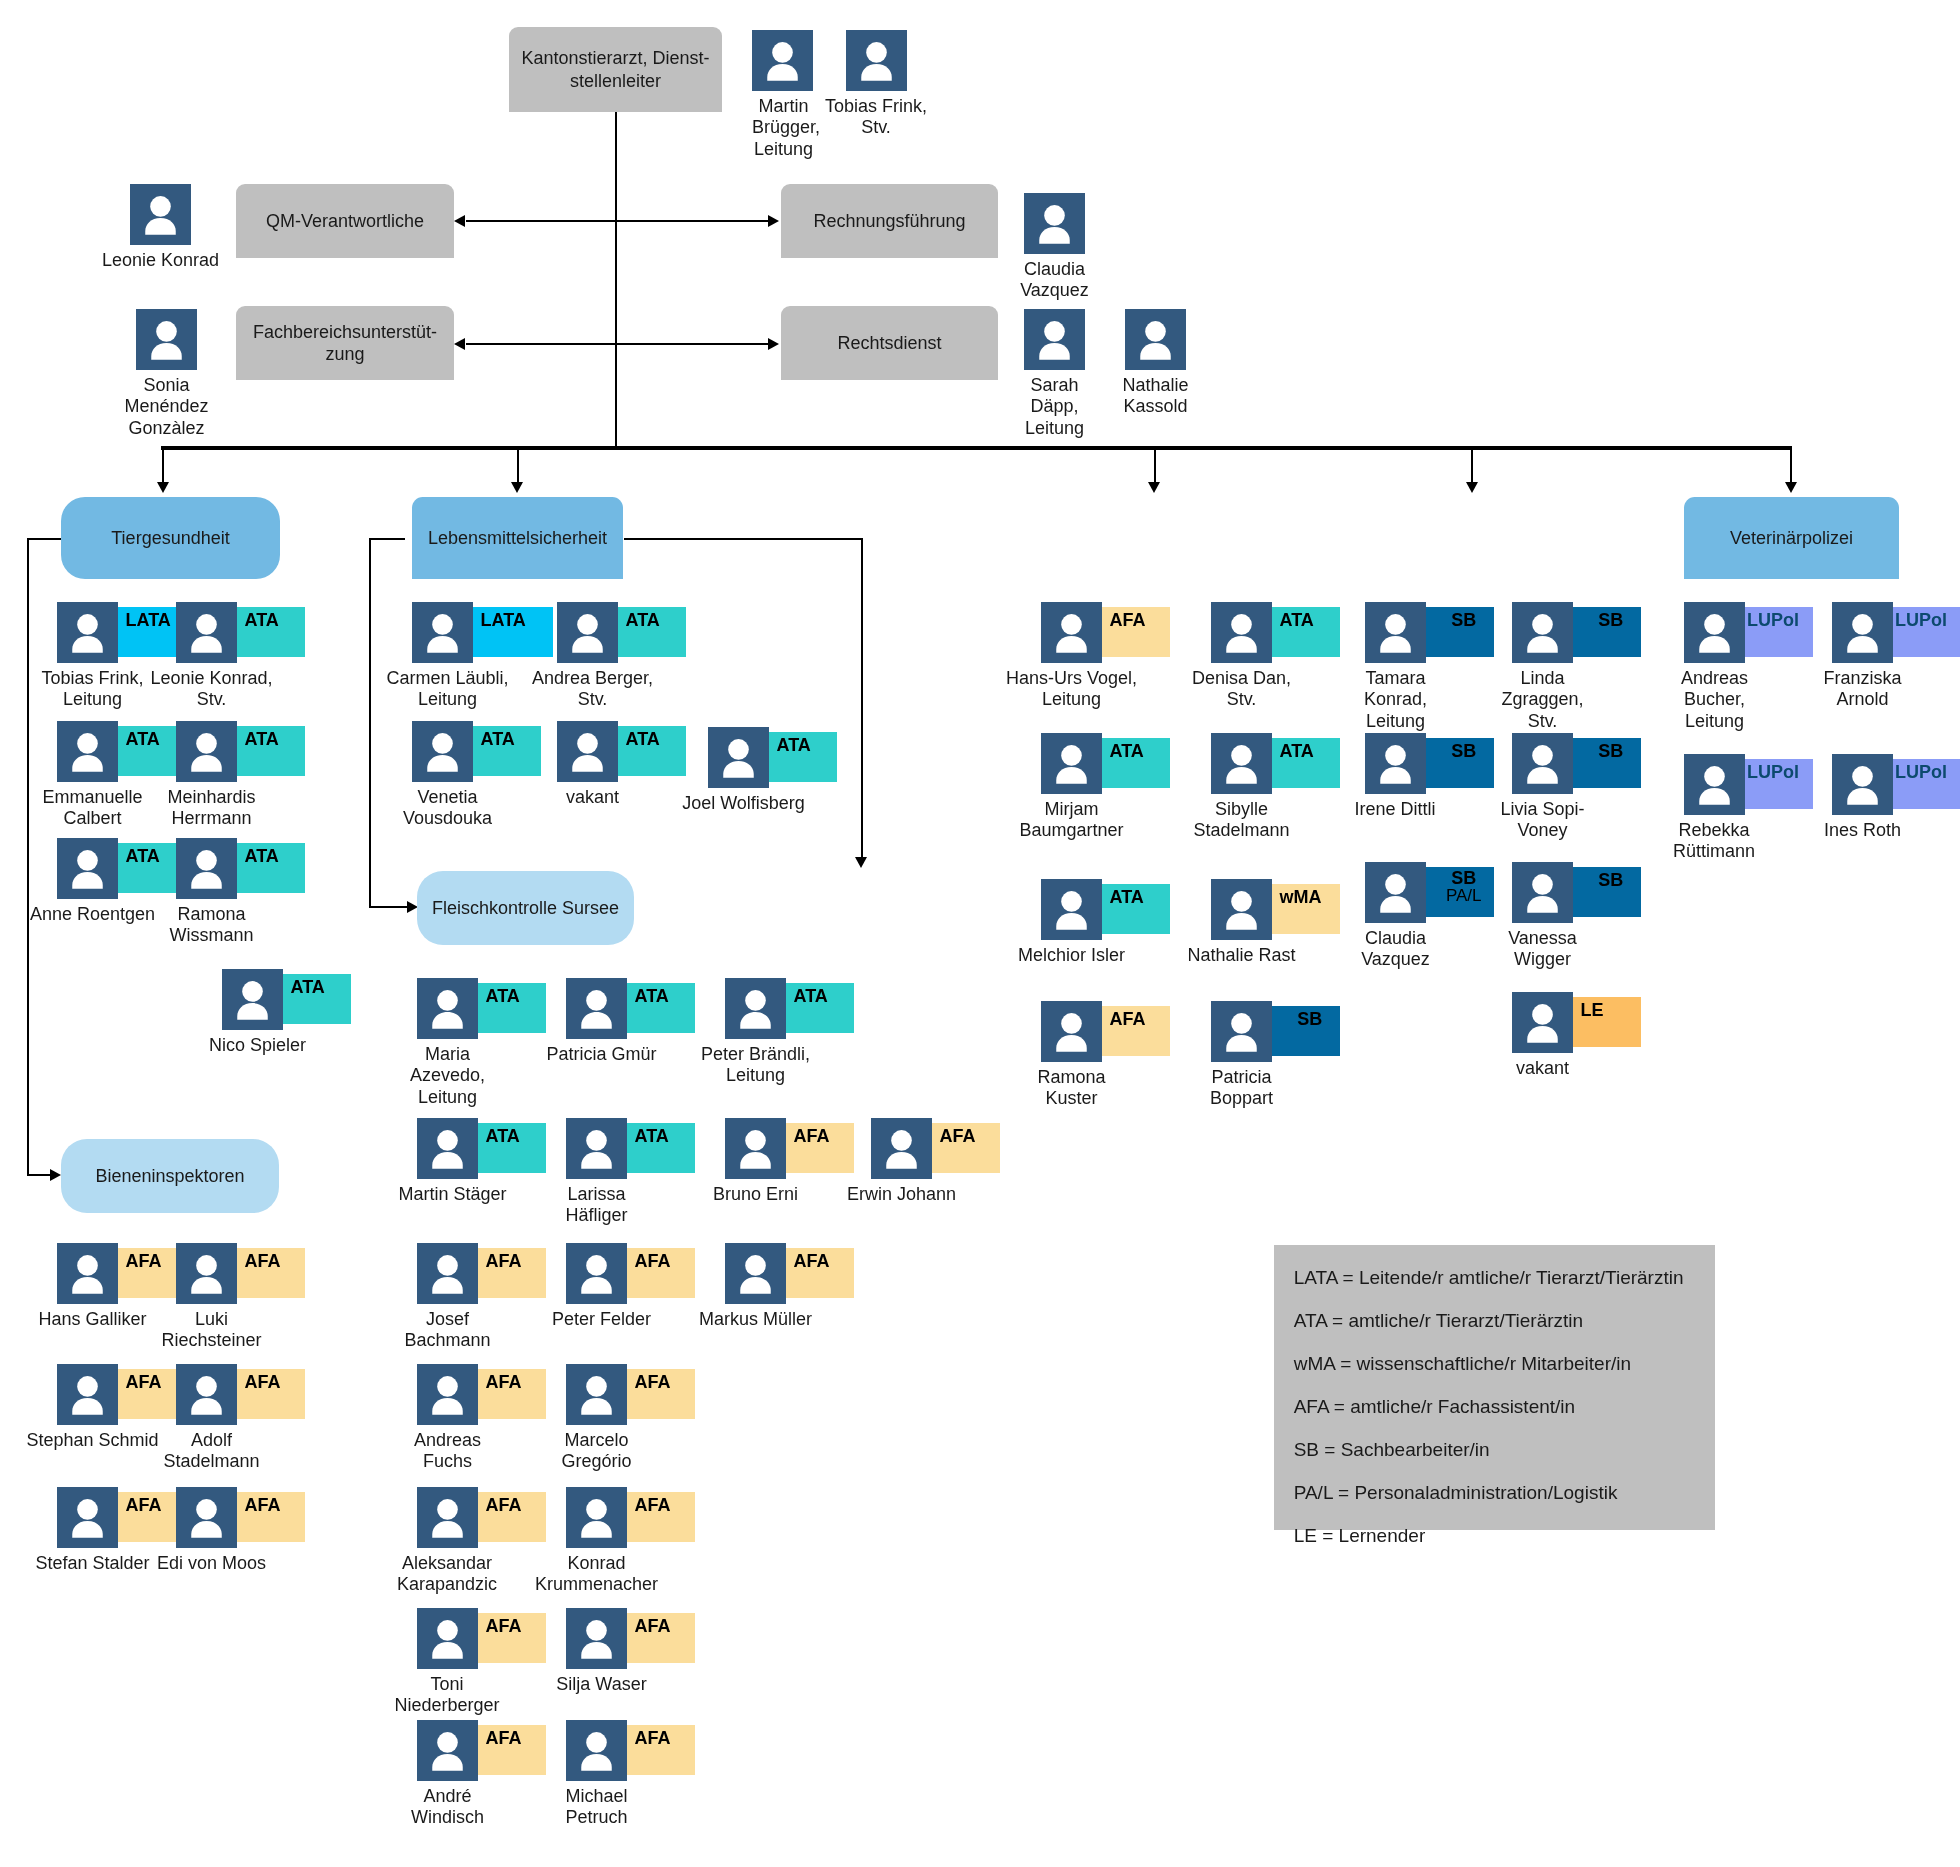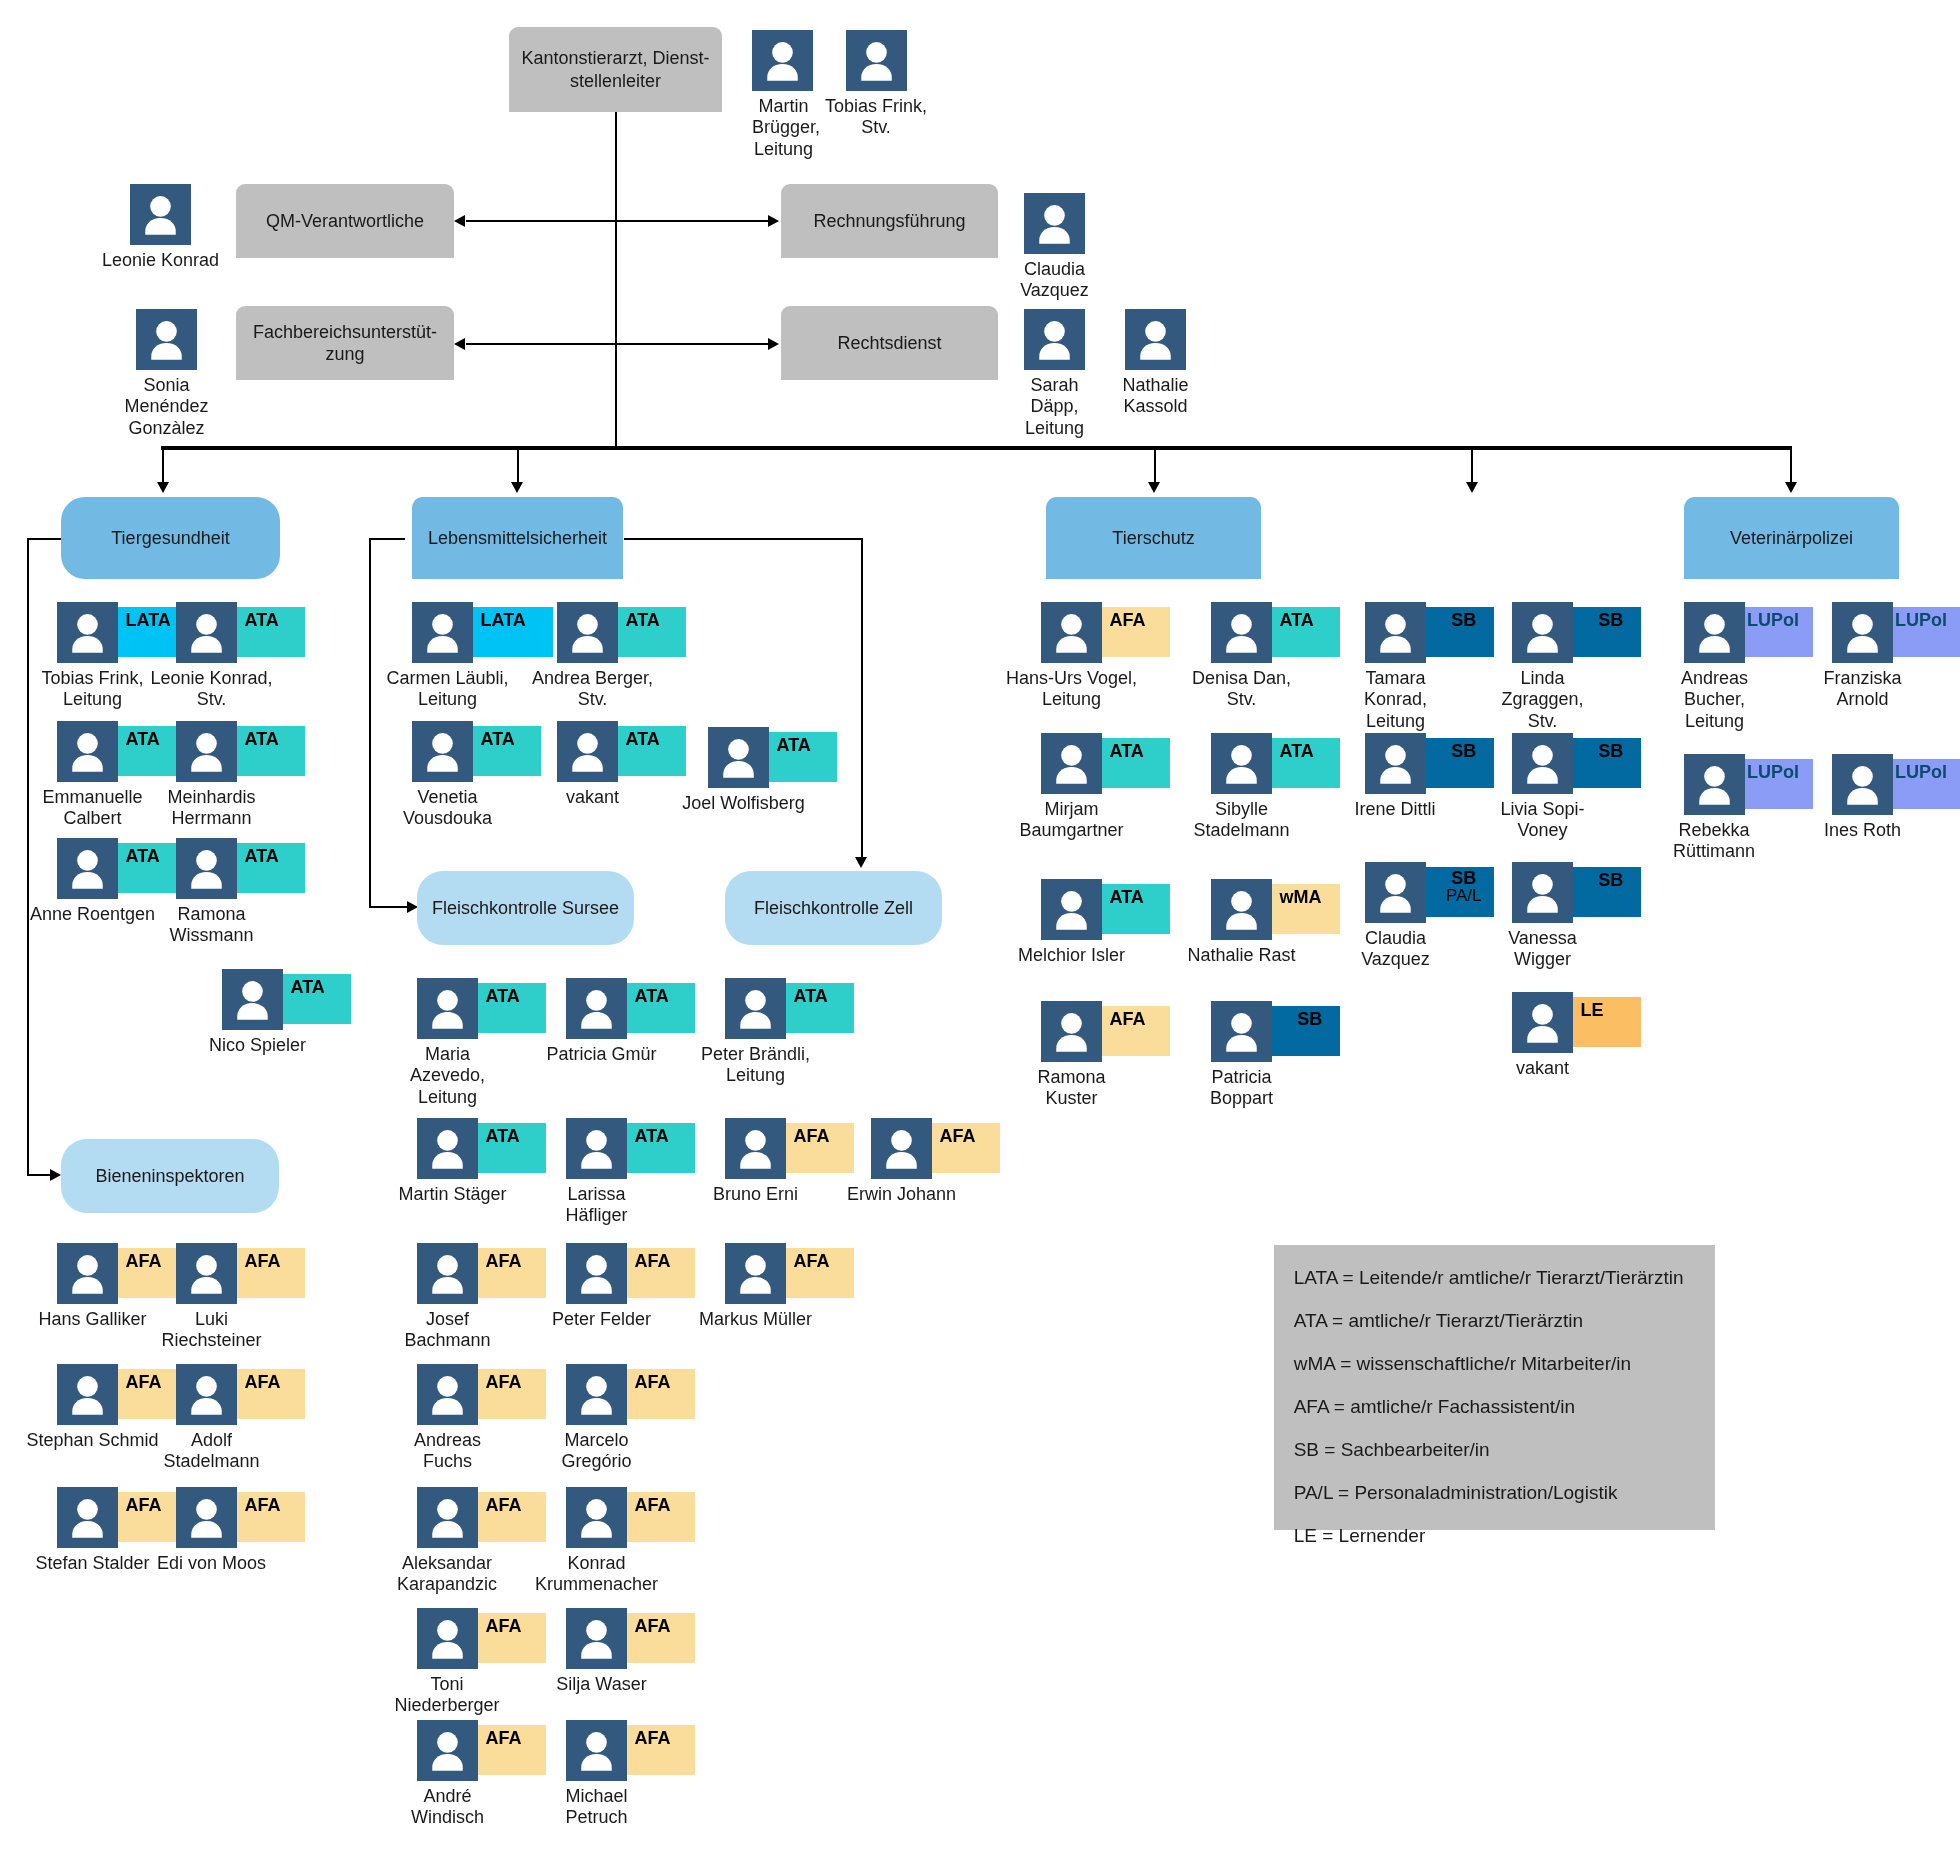--- a/index.html
+++ b/index.html
@@ -236,35 +236,29 @@
     </div>
     <div class="pname" style="width:99px; margin-left:-19px;">Nathalie Kassold</div>
   </div>
 
   <div class="abs deptbox" style="left:61px; top:497px; width:219px; height:82px;border-radius:24px;">
     <span>Tiergesundheit</span>
   </div>
   <div class="abs deptbox" style="left:412px; top:497px; width:211px; height:82px;">
     <span>Lebensmittelsicherheit</span>
   </div>
-  <div class="abs deptbox" style="left:1046px; top:497px; width:215px; height:82px;">
-    <span>Tierschutz</span>
-  </div>
   <div class="abs deptbox" style="left:1684px; top:497px; width:215px; height:82px;">
     <span>Veterinärpolizei</span>
   </div>
 
   <div class="abs subbox" style="left:61px; top:1139px; width:218px; height:74px;">
     <span>Bieneninspektoren</span>
   </div>
   <div class="abs subbox" style="left:417px; top:871px; width:217px; height:74px;">
     <span>Fleischkontrolle Sursee</span>
-  </div>
-  <div class="abs subbox" style="left:725px; top:871px; width:217px; height:74px;">
-    <span>Fleischkontrolle Zell</span>
   </div>
 
   <div class="person" style="left:57px; top:602px;">
     <div class="tiles">
       <span class="avatar">
           <svg viewBox="0 0 68 68">
             <rect width="68" height="68" fill="#33597f"></rect>
             <circle cx="34" cy="25" r="11.5" fill="#fff"></circle>
             <path d="M34 38c-10.5 0-17 7-17 14.5v4h34v-4C51 45 44.5 38 34 38z" fill="#fff"></path>
           </svg>

